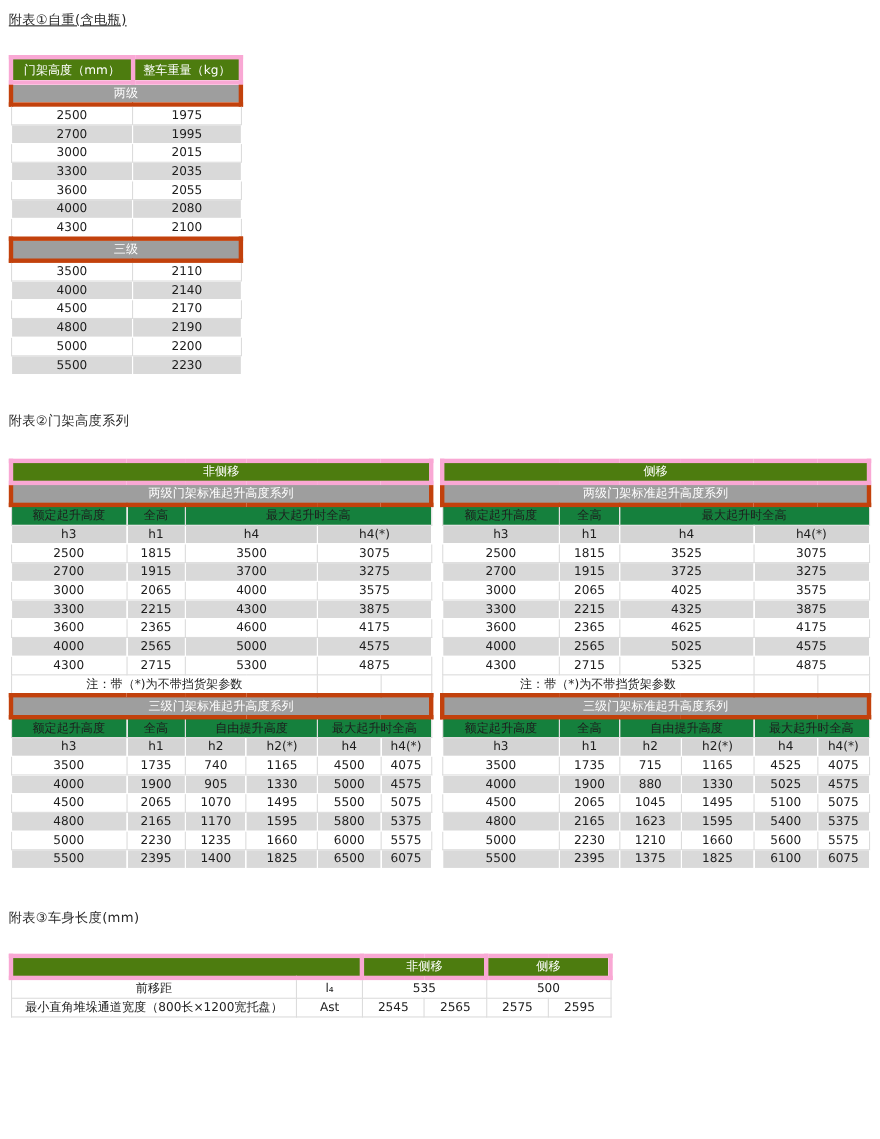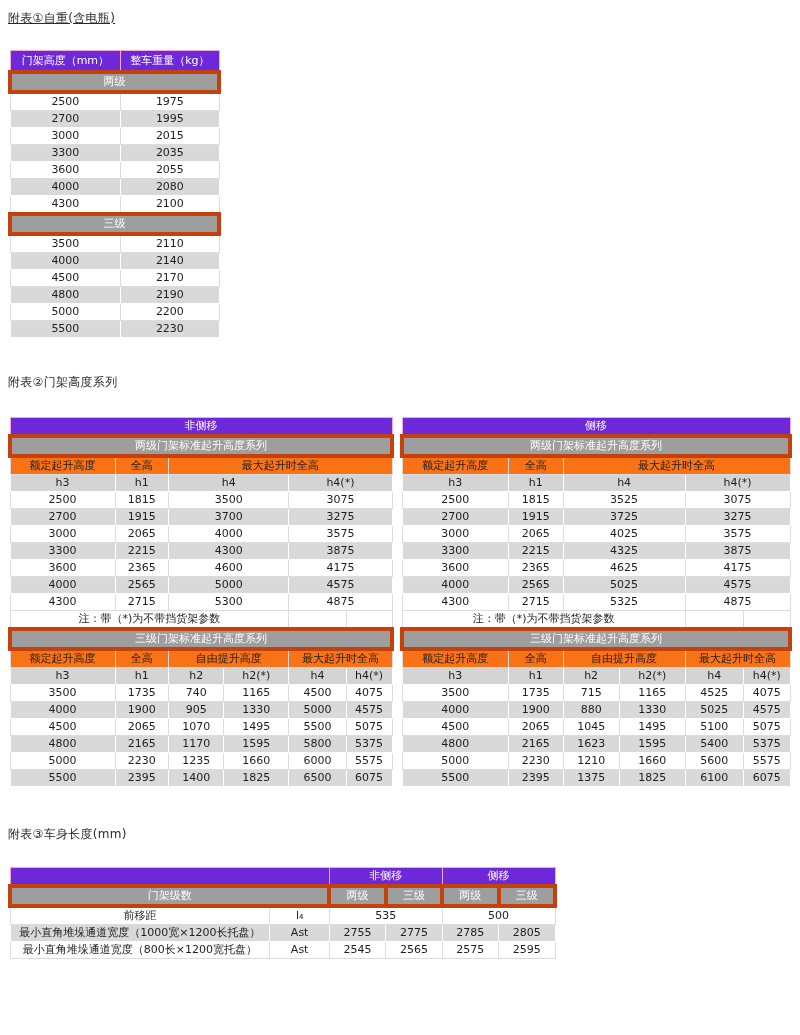--- a/index.html
+++ b/index.html
@@ -5,24 +5,24 @@
   * { margin:0; padding:0; box-sizing:border-box; }
   html,body { width:800px; height:1035px; background:#ffffff;
     font-family:"DejaVu Sans","Liberation Sans",sans-serif; color:#1d1d1d; }
   body { position:relative; }
   .title { position:absolute; left:8px; font-size:12px; color:#2a2a2a; letter-spacing:.3px; }
   table { border-collapse:collapse; table-layout:fixed; font-size:11px; position:absolute; }
   td,th { height:17px; line-height:16px; text-align:center; padding:0 2px;
     font-weight:normal; overflow:hidden; white-space:nowrap; }
   tr.white td { background:#ffffff; border:1px solid #dcdcdc; }
   tr.gray  td { background:#d9d9d9; border:1px solid #ffffff; }
-  tr.hdr-dark th, tr.hdr-dark td { background:#6d28d9; color:#ffffff; border:1px solid #f9a8d4; }
+  tr.hdr-dark th, tr.hdr-dark td { background:#4d7c0f; color:#ffffff; border:4px solid #f9a8d4; }
   tr.hdr-mid td  { background:#9e9e9e; color:#ffffff; border:4px solid #c2410c; }
   tr.hdr-light td{ background:#d4d4d4; color:#1d1d1d; border:1px solid #ffffff; }
-  tr.hdr-white td{ background:#f97316; border:1px solid #dcdcdc;text-align:center; }
+  tr.hdr-white td{ background:#15803d; border:1px solid #dcdcdc;text-align:center; }
   tr.tall th { height:20px; line-height:19px; }
 </style>
 </head>
 <body>
 
 <div class="title" style="top:10px;text-decoration:underline;">附表①自重(含电瓶)</div>
 
 <table style="left:8px; top:50px; width:213px;">
   <colgroup>
       <col style="width:53%">
@@ -410,47 +410,32 @@
       <col style="width:10.35%">
       <col style="width:10.35%">
       <col style="width:10.35%">
   </colgroup>
   <tbody>
     <tr class="hdr-dark">
       <td colspan="2"></td>
       <td colspan="2">非侧移</td>
       <td colspan="2">侧移</td>
     </tr>
-    <tr class="hdr-mid">
-      <td colspan="2">门架级数</td>
-      <td>两级</td>
-      <td>三级</td>
-      <td>两级</td>
-      <td>三级</td>
-    </tr>
   </tbody>
   <tbody>
     </tbody>
   <tbody>
       <tr class="white">
         <td>前移距</td>
         <td>l₄</td>
         <td colspan="2">535</td>
         <td colspan="2">500</td>
       </tr>
     </tbody>
   <tbody>
-      <tr class="gray">
-        <td>最小直角堆垛通道宽度（1000宽×1200长托盘）</td>
-        <td>Ast</td>
-        <td>2755</td>
-        <td>2775</td>
-        <td>2785</td>
-        <td>2805</td>
-      </tr>
       <tr class="white">
         <td>最小直角堆垛通道宽度（800长×1200宽托盘）</td>
         <td>Ast</td>
         <td>2545</td>
         <td>2565</td>
         <td>2575</td>
         <td>2595</td>
       </tr>
     </tbody>
 </table>

